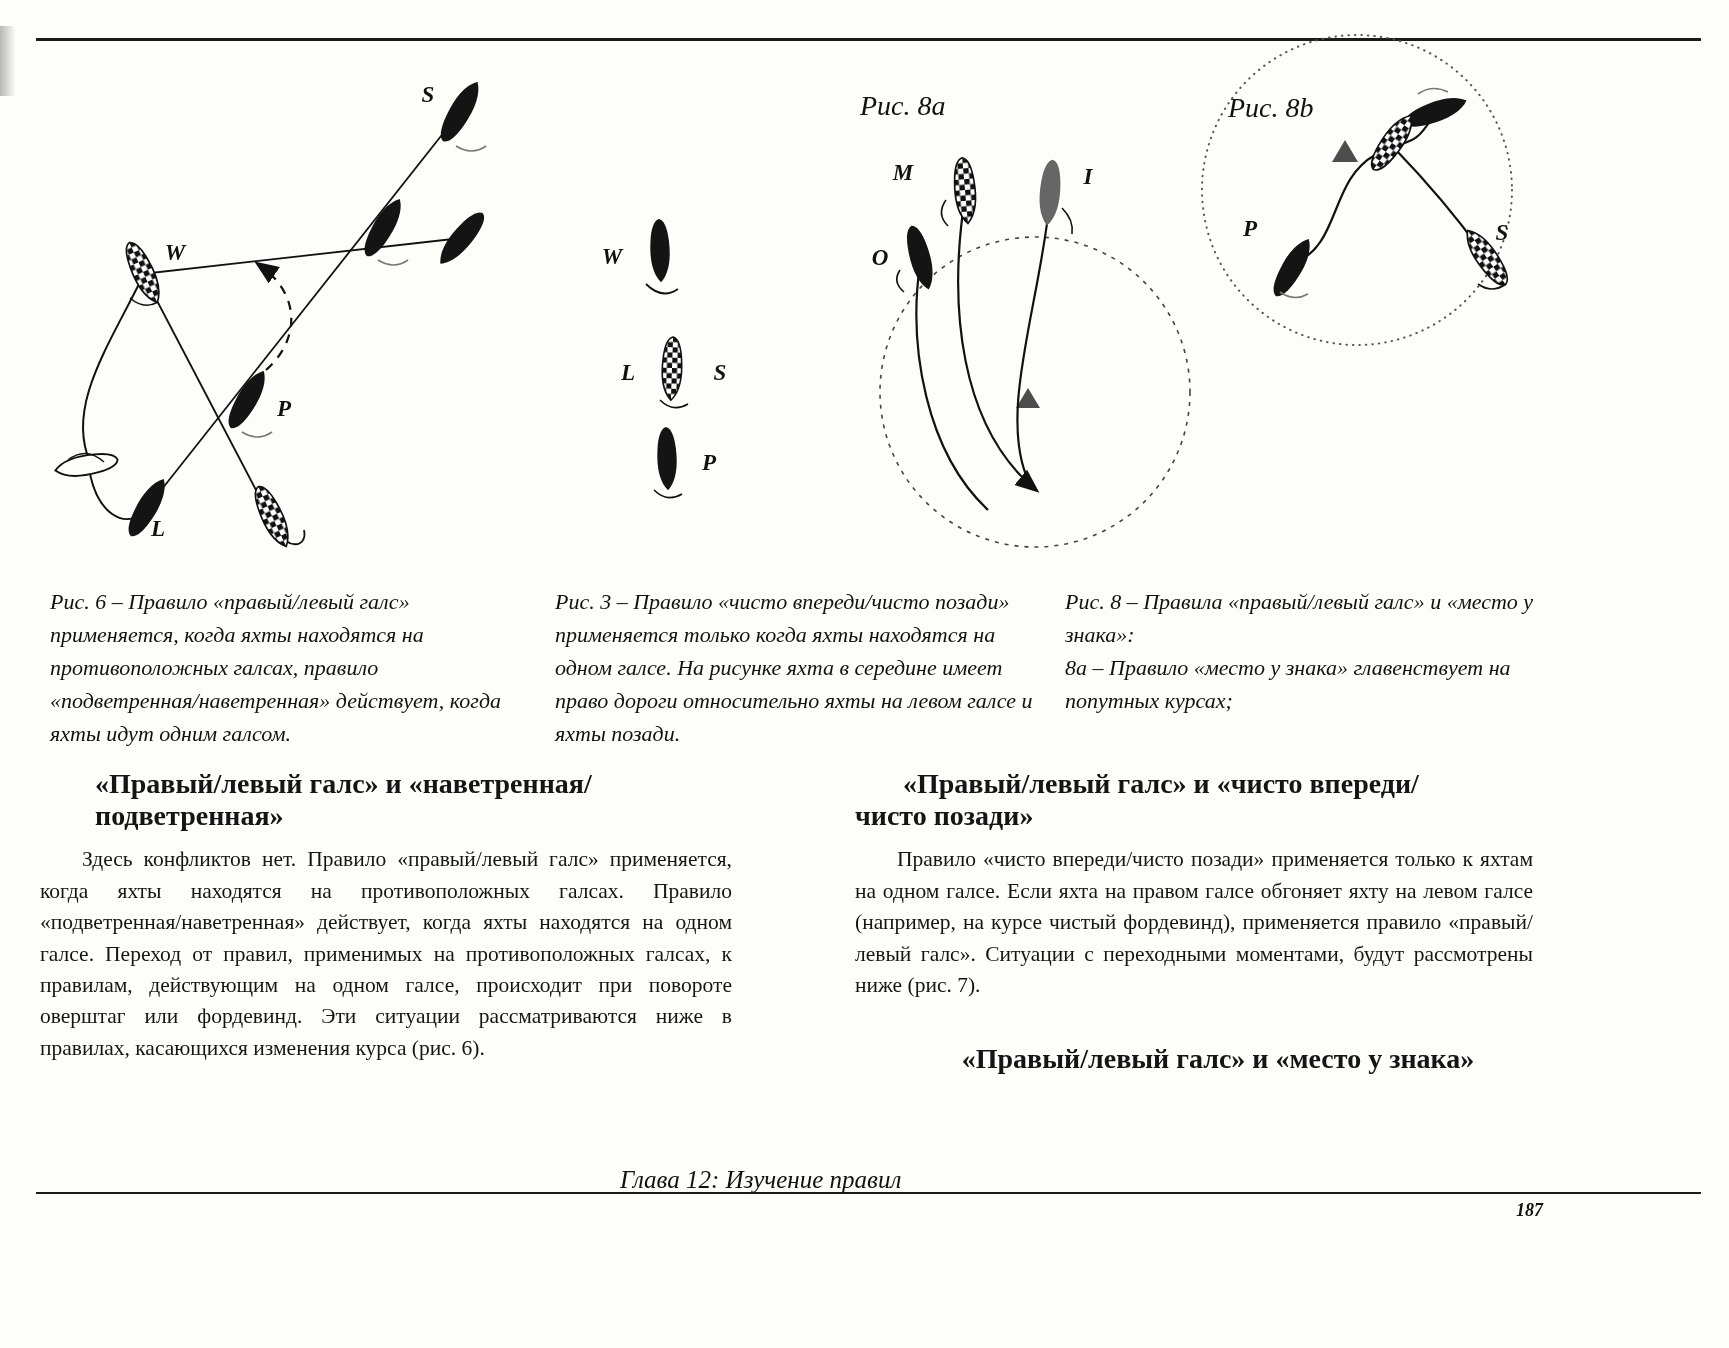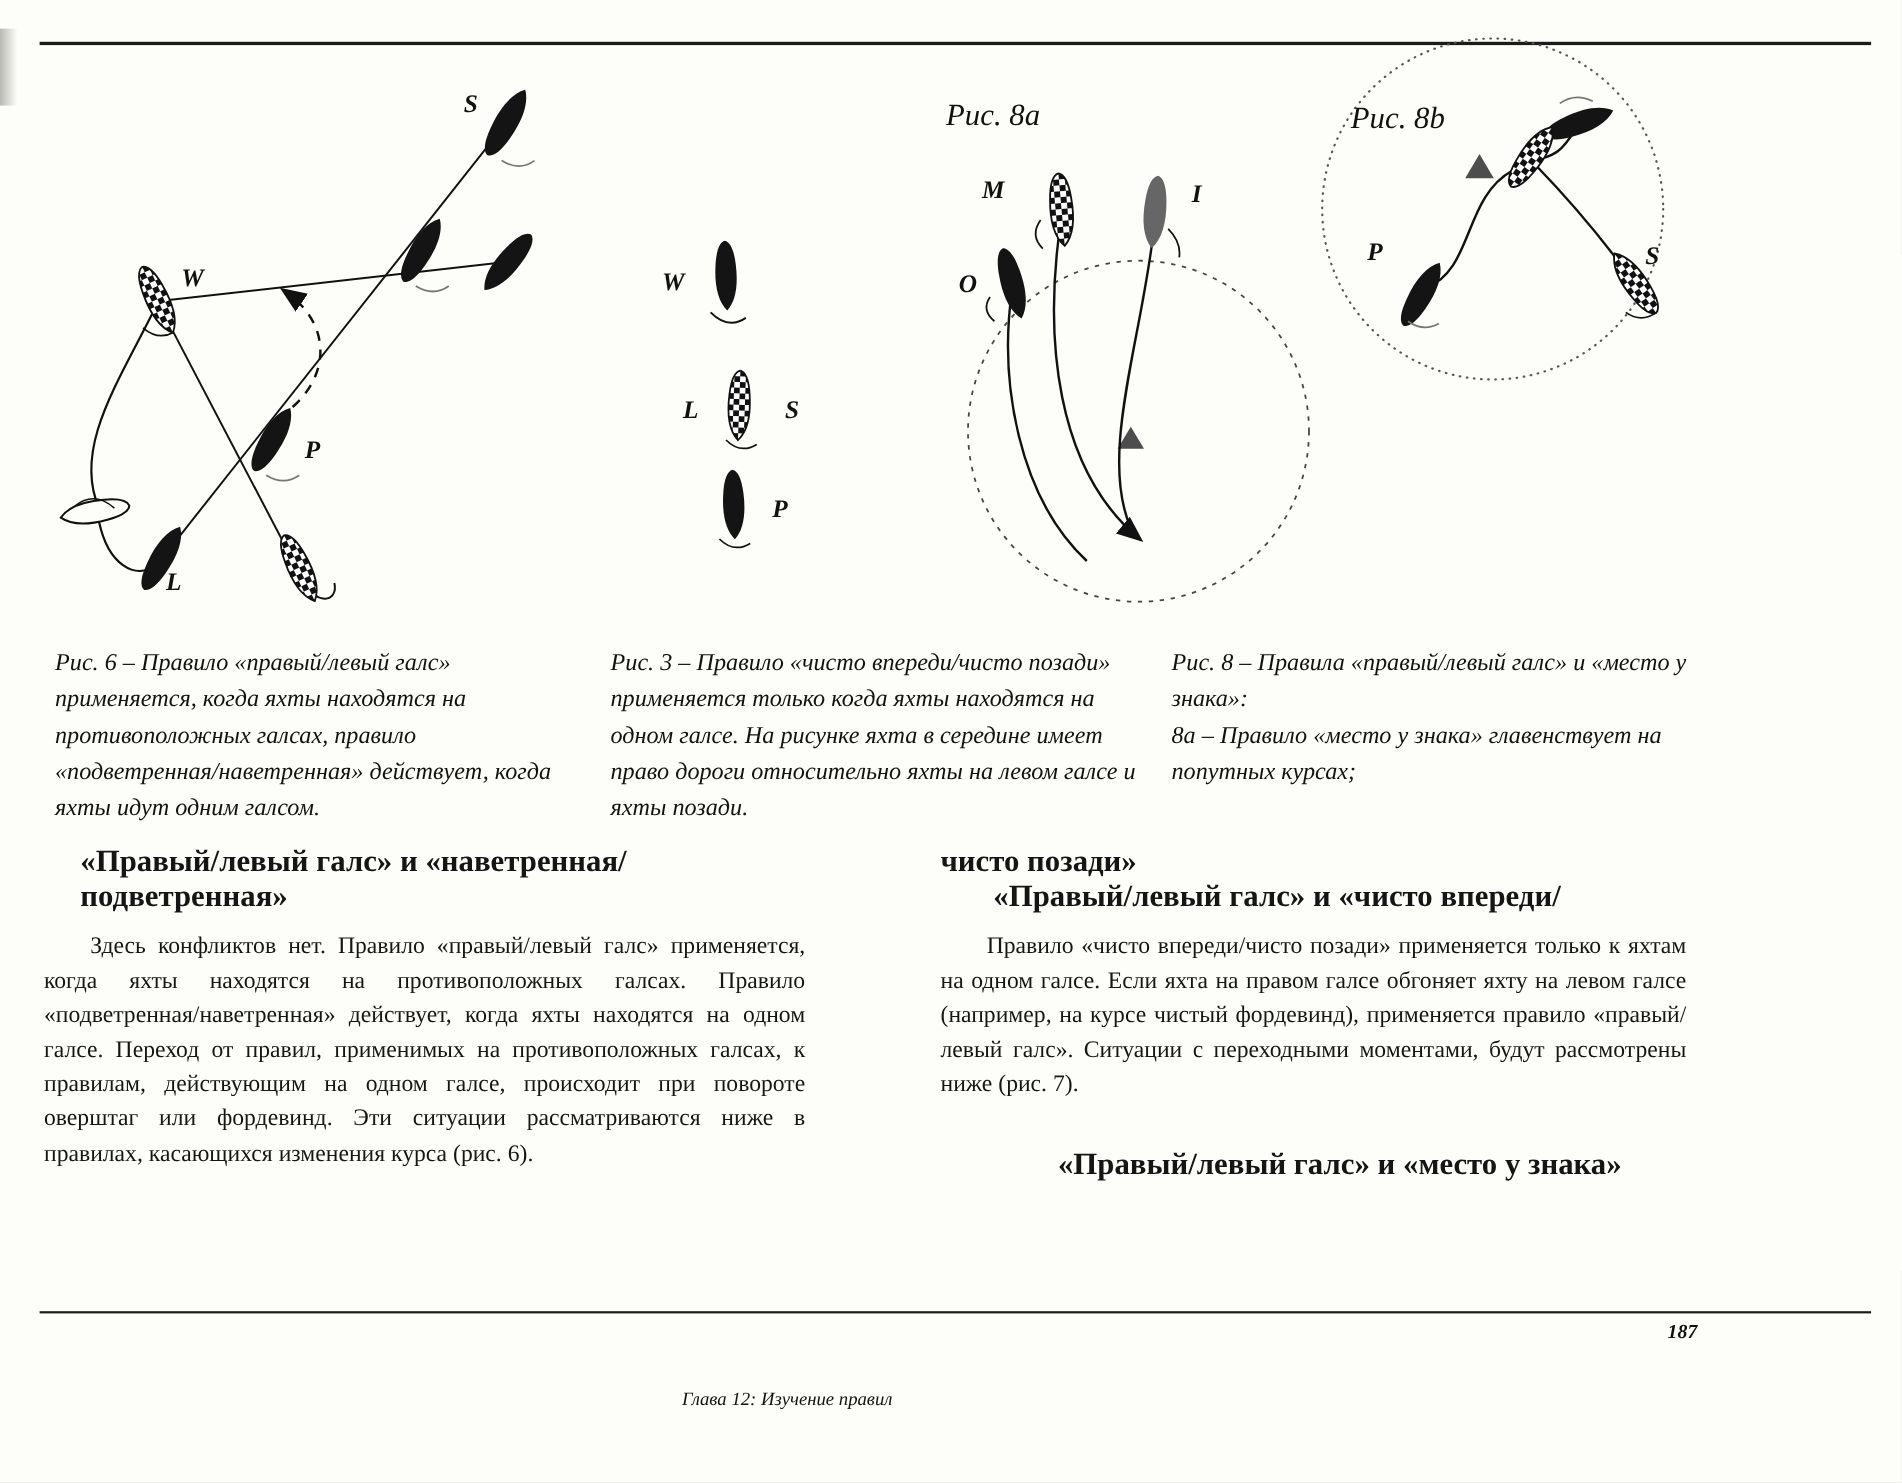--- a/index.html
+++ b/index.html
@@ -14,26 +14,26 @@
 
   .fig-svg{position:absolute;}
   .fig-title{position:absolute;font-style:italic;font-size:28px;color:#111;}
 
   .caption{position:absolute;font-style:italic;font-size:22px;line-height:1.5;color:#111;}
   .caption div{margin:0;}
 
   .column{position:absolute;text-align:justify;font-size:21.5px;line-height:1.46;}
   .heading{font-weight:bold;font-size:28px;line-height:1.15;text-align:left;margin:0 0 12px 0;}
   .heading .hl{display:block;}
-  .indent55{margin-left:33px;}
+  .indent55{margin-left:55px;}
   .indent48{margin-left:48px;}
   .column p{margin:0 0 8px 0;text-indent:42px;}
   .heading.mt{margin-top:42px;text-align:center;}
 
-  .footer-chapter{position:absolute;left:620px;top:1262px;font-style:italic;font-size:17px;color:#111;}
+  .footer-chapter{position:absolute;left:620px;top:1166px;font-style:italic;font-size:25px;color:#111;}
   .footer-page{position:absolute;right:186px;top:1200px;font-style:italic;font-weight:bold;font-size:18px;color:#111;}
 
   svg text{font-family:"Liberation Serif", serif;font-style:italic;font-weight:bold;font-size:23px;fill:#111;}
 </style>
 </head>
 <body>
 
 <div class="page">
 
   <div class="smudge"></div>
@@ -182,22 +182,22 @@
   <div class="column" style="left:40px;top:768px;width:692px;">
     <h2 class="heading">
       <span class="hl indent55">«Правый/левый галс» и «наветренная/</span>
       <span class="hl indent55">подветренная»</span>
     </h2>
     <p>Здесь конфликтов нет. Правило «правый/левый галс» применяется, когда яхты находятся на противоположных галсах. Правило «подветренная/наветренная» действует, когда яхты находятся на одном галсе. Переход от правил, применимых на противоположных галсах, к правилам, действующим на одном галсе, происходит при повороте оверштаг или фордевинд. Эти ситуации рассматриваются ниже в правилах, касающихся изменения курса (рис. 6).</p>
   </div>
 
   <div class="column" style="left:855px;top:768px;width:678px;">
     <h2 class="heading">
+      <span class="hl indent48">«Правый/левый галс» и «чисто впереди/</span>
       <span class="hl">чисто позади»</span>
-      <span class="hl indent48">«Правый/левый галс» и «чисто впереди/</span>
     </h2>
     <p>Правило «чисто впереди/чисто позади» применяется только к яхтам на одном галсе. Если яхта на правом галсе обгоняет яхту на левом галсе (например, на курсе чистый фордевинд), применяется правило «правый/левый галс». Ситуации с переходными моментами, будут рассмотрены ниже (рис. 7).</p>
 
     <h2 class="heading mt">
       <span class="hl indent48">«Правый/левый галс» и «место у знака»</span>
     </h2>
   </div>
 
   <div class="footer-rule"></div>
   <div class="footer-chapter">Глава 12: Изучение правил</div>

